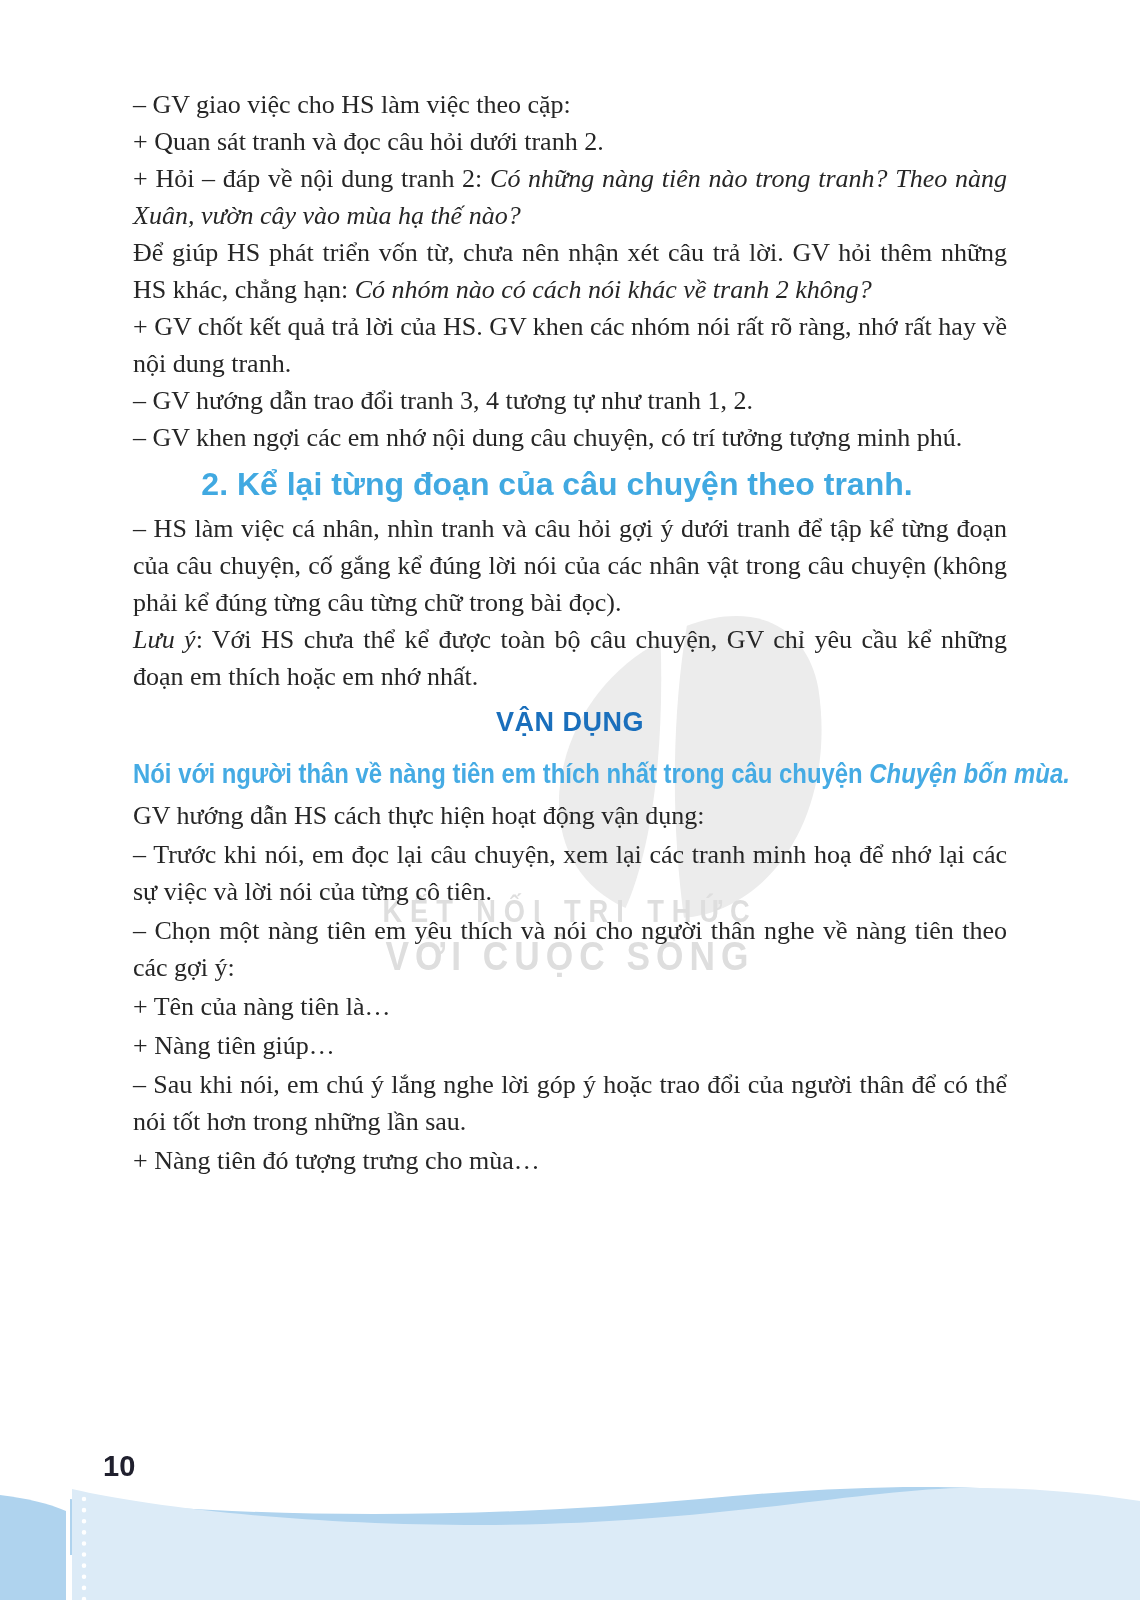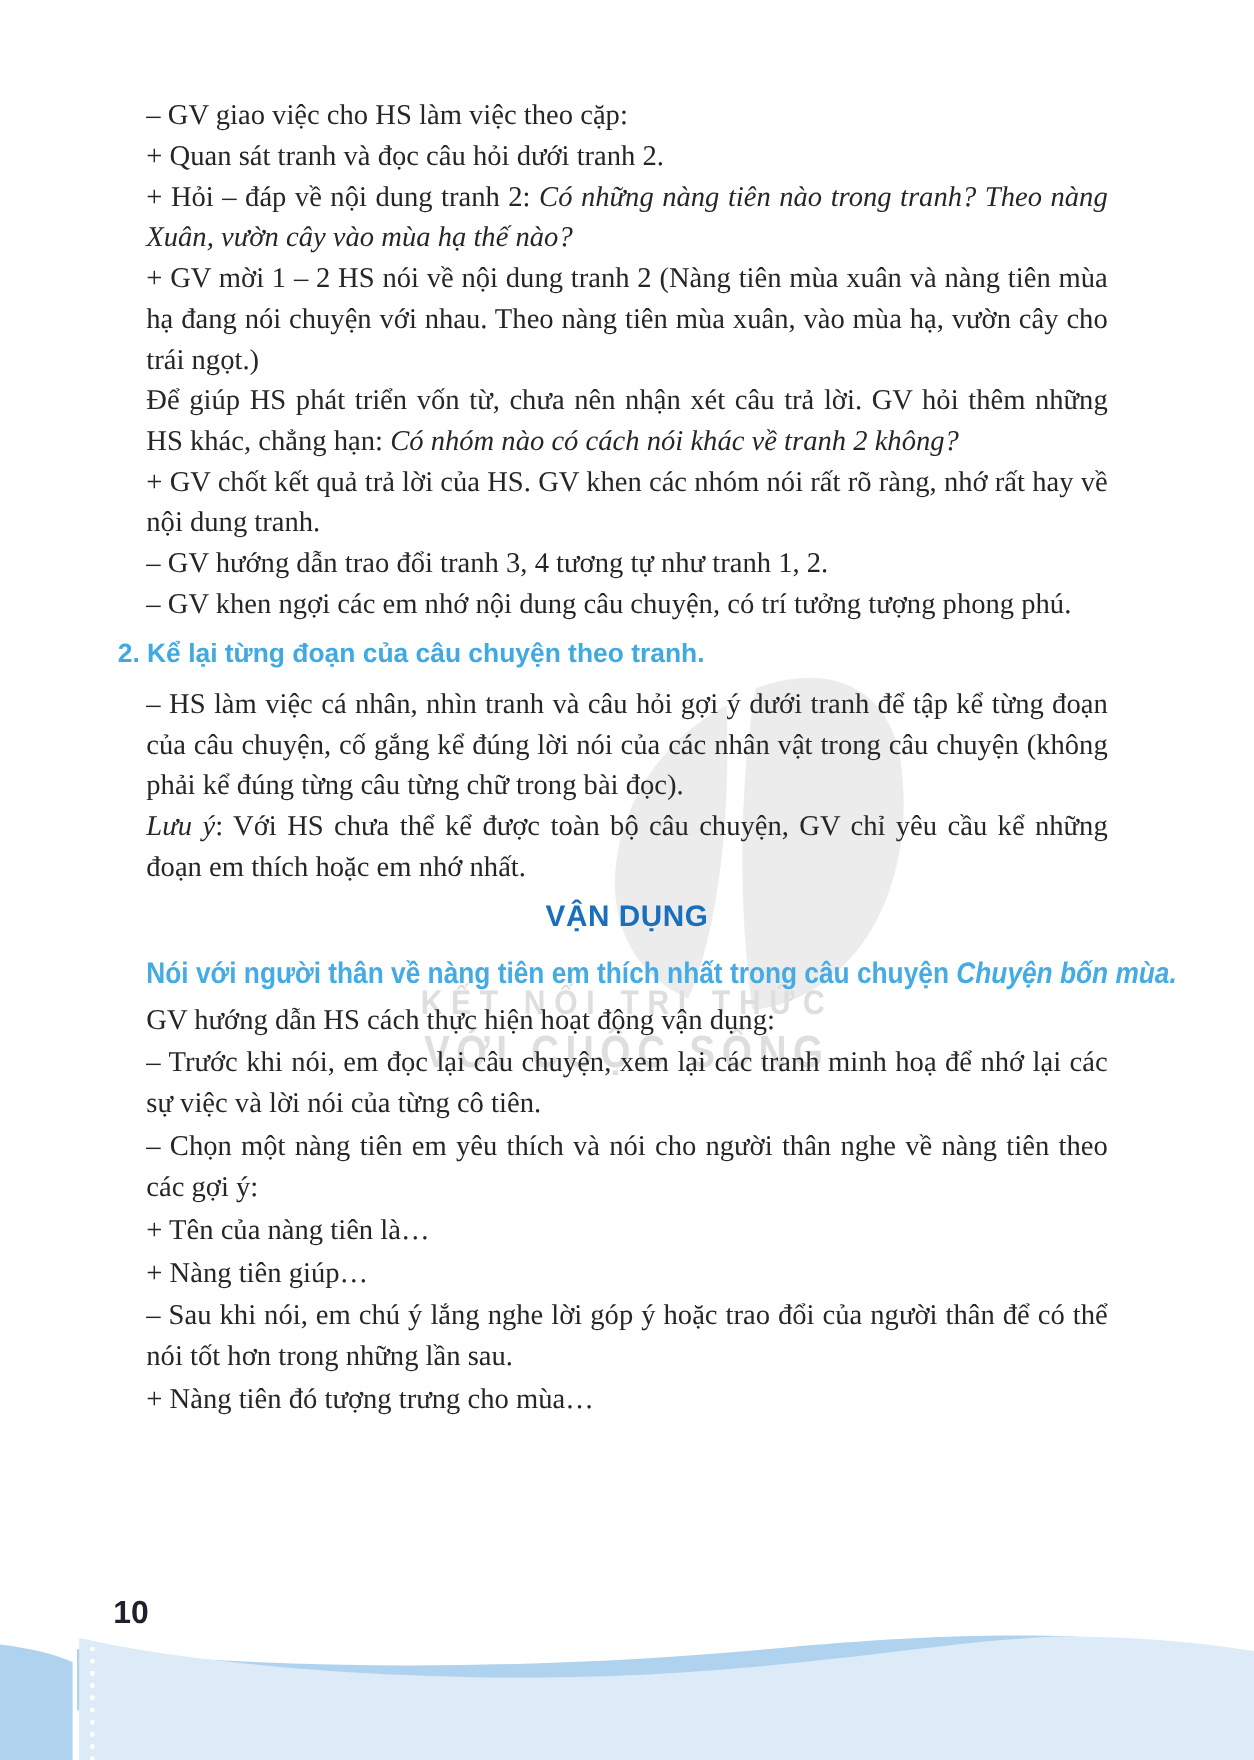--- a/index.html
+++ b/index.html
@@ -27,22 +27,22 @@
   .column{
     position:absolute;left:133px;top:86px;width:874px;
     z-index:2;
     font-size:26px;line-height:37px;color:#262626;
     text-align:justify;
   }
   .column p{margin:0;}
   .em{font-style:italic;}
   .h2{
     font-family:"Liberation Sans", sans-serif;
-    font-weight:bold;font-size:24px;line-height:40px;
-    color:#41a9e1;text-align:left;
+    font-weight:bold;font-size:32px;line-height:40px;
+    color:#41a9e1;text-align:center;
     margin:8px 0 6px -26px !important;
   }
   .vd{
     font-family:"Liberation Sans", sans-serif;
     font-weight:bold;font-size:27px;line-height:40px;
     color:#1a6fbc;text-align:center;letter-spacing:0.5px;
     margin:7px 0 13px 0 !important;
   }
   .lead{
     font-family:"Liberation Sans", sans-serif;
@@ -76,25 +76,24 @@
   <div class="wm-text">
     <div class="wm-line1">KẾT NỐI TRI THỨC</div>
     <div class="wm-line2">VỚI CUỘC SỐNG</div>
   </div>
 
   <div class="column">
 
     <p><span>– GV giao việc cho HS làm việc theo cặp:</span></p>
     <p><span>+ Quan sát tranh và đọc câu hỏi dưới tranh 2.</span></p>
     <p><span>+ Hỏi – đáp về nội dung tranh 2: </span><span class="em">Có những nàng tiên nào trong tranh? Theo nàng Xuân, vườn cây vào mùa hạ thế nào?</span></p>
-    <p><span>+ GV mời 1 – 2 HS nói về nội dung tranh 2 (Nàng tiên mùa xuân và nàng tiên mùa hạ đang nói chuyện với nhau. Theo nàng tiên mùa xuân, vào mùa hạ, vườn cây cho trái ngọt.)</span></p>
     <p><span>Để giúp HS phát triển vốn từ, chưa nên nhận xét câu trả lời. GV hỏi thêm những HS khác, chẳng hạn: </span><span class="em">Có nhóm nào có cách nói khác về tranh 2 không?</span></p>
     <p><span>+ GV chốt kết quả trả lời của HS. GV khen các nhóm nói rất rõ ràng, nhớ rất hay về nội dung tranh.</span></p>
     <p><span>– GV hướng dẫn trao đổi tranh 3, 4 tương tự như tranh 1, 2.</span></p>
-    <p><span>– GV khen ngợi các em nhớ nội dung câu chuyện, có trí tưởng tượng phong phú.</span></p>
+    <p><span>– GV khen ngợi các em nhớ nội dung câu chuyện, có trí tưởng tượng minh phú.</span></p>
 
     <p class="h2">2. Kể lại từng đoạn của câu chuyện theo tranh.</p>
 
     <p><span>– HS làm việc cá nhân, nhìn tranh và câu hỏi gợi ý dưới tranh để tập kể từng đoạn của câu chuyện, cố gắng kể đúng lời nói của các nhân vật trong câu chuyện (không phải kể đúng từng câu từng chữ trong bài đọc).</span></p>
     <p><span class="em">Lưu ý</span><span>: Với HS chưa thể kể được toàn bộ câu chuyện, GV chỉ yêu cầu kể những đoạn em thích hoặc em nhớ nhất.</span></p>
 
     <p class="vd">VẬN DỤNG</p>
 
     <div class="s3">
       <p class="lead"><span class="squeeze"><span>Nói với người thân về nàng tiên em thích nhất trong câu chuyện </span><span class="em">Chuyện bốn mùa.</span></span></p>

